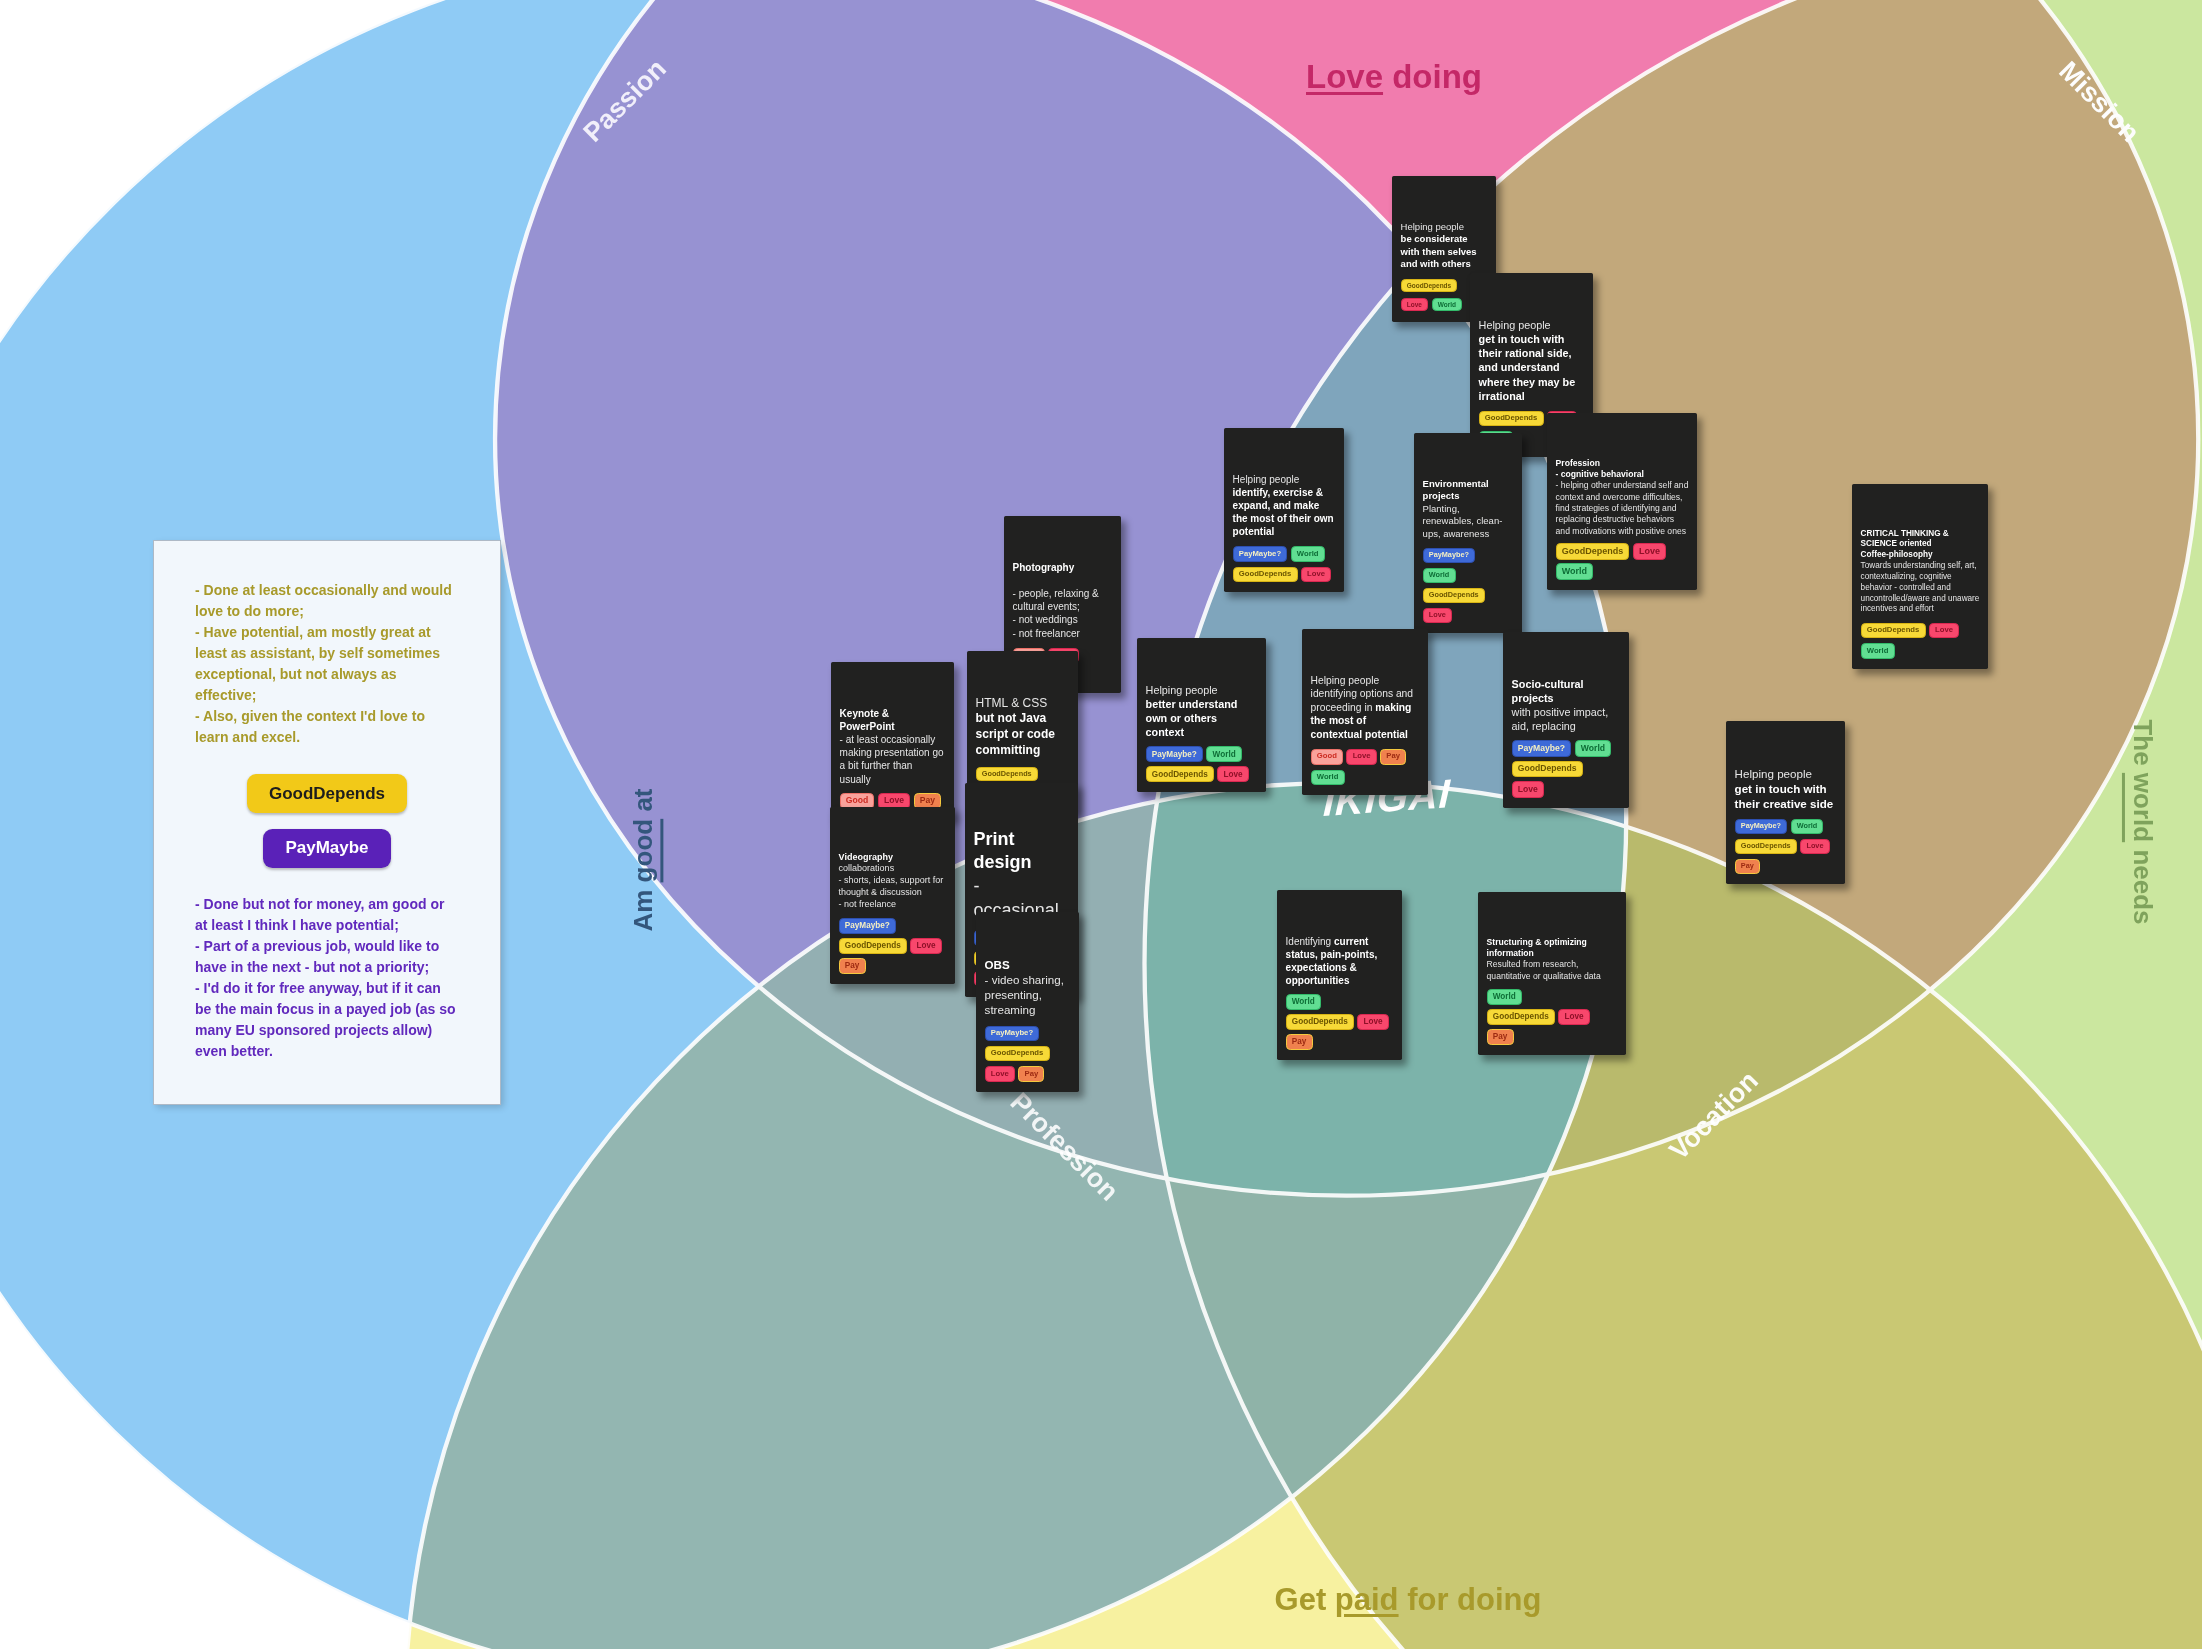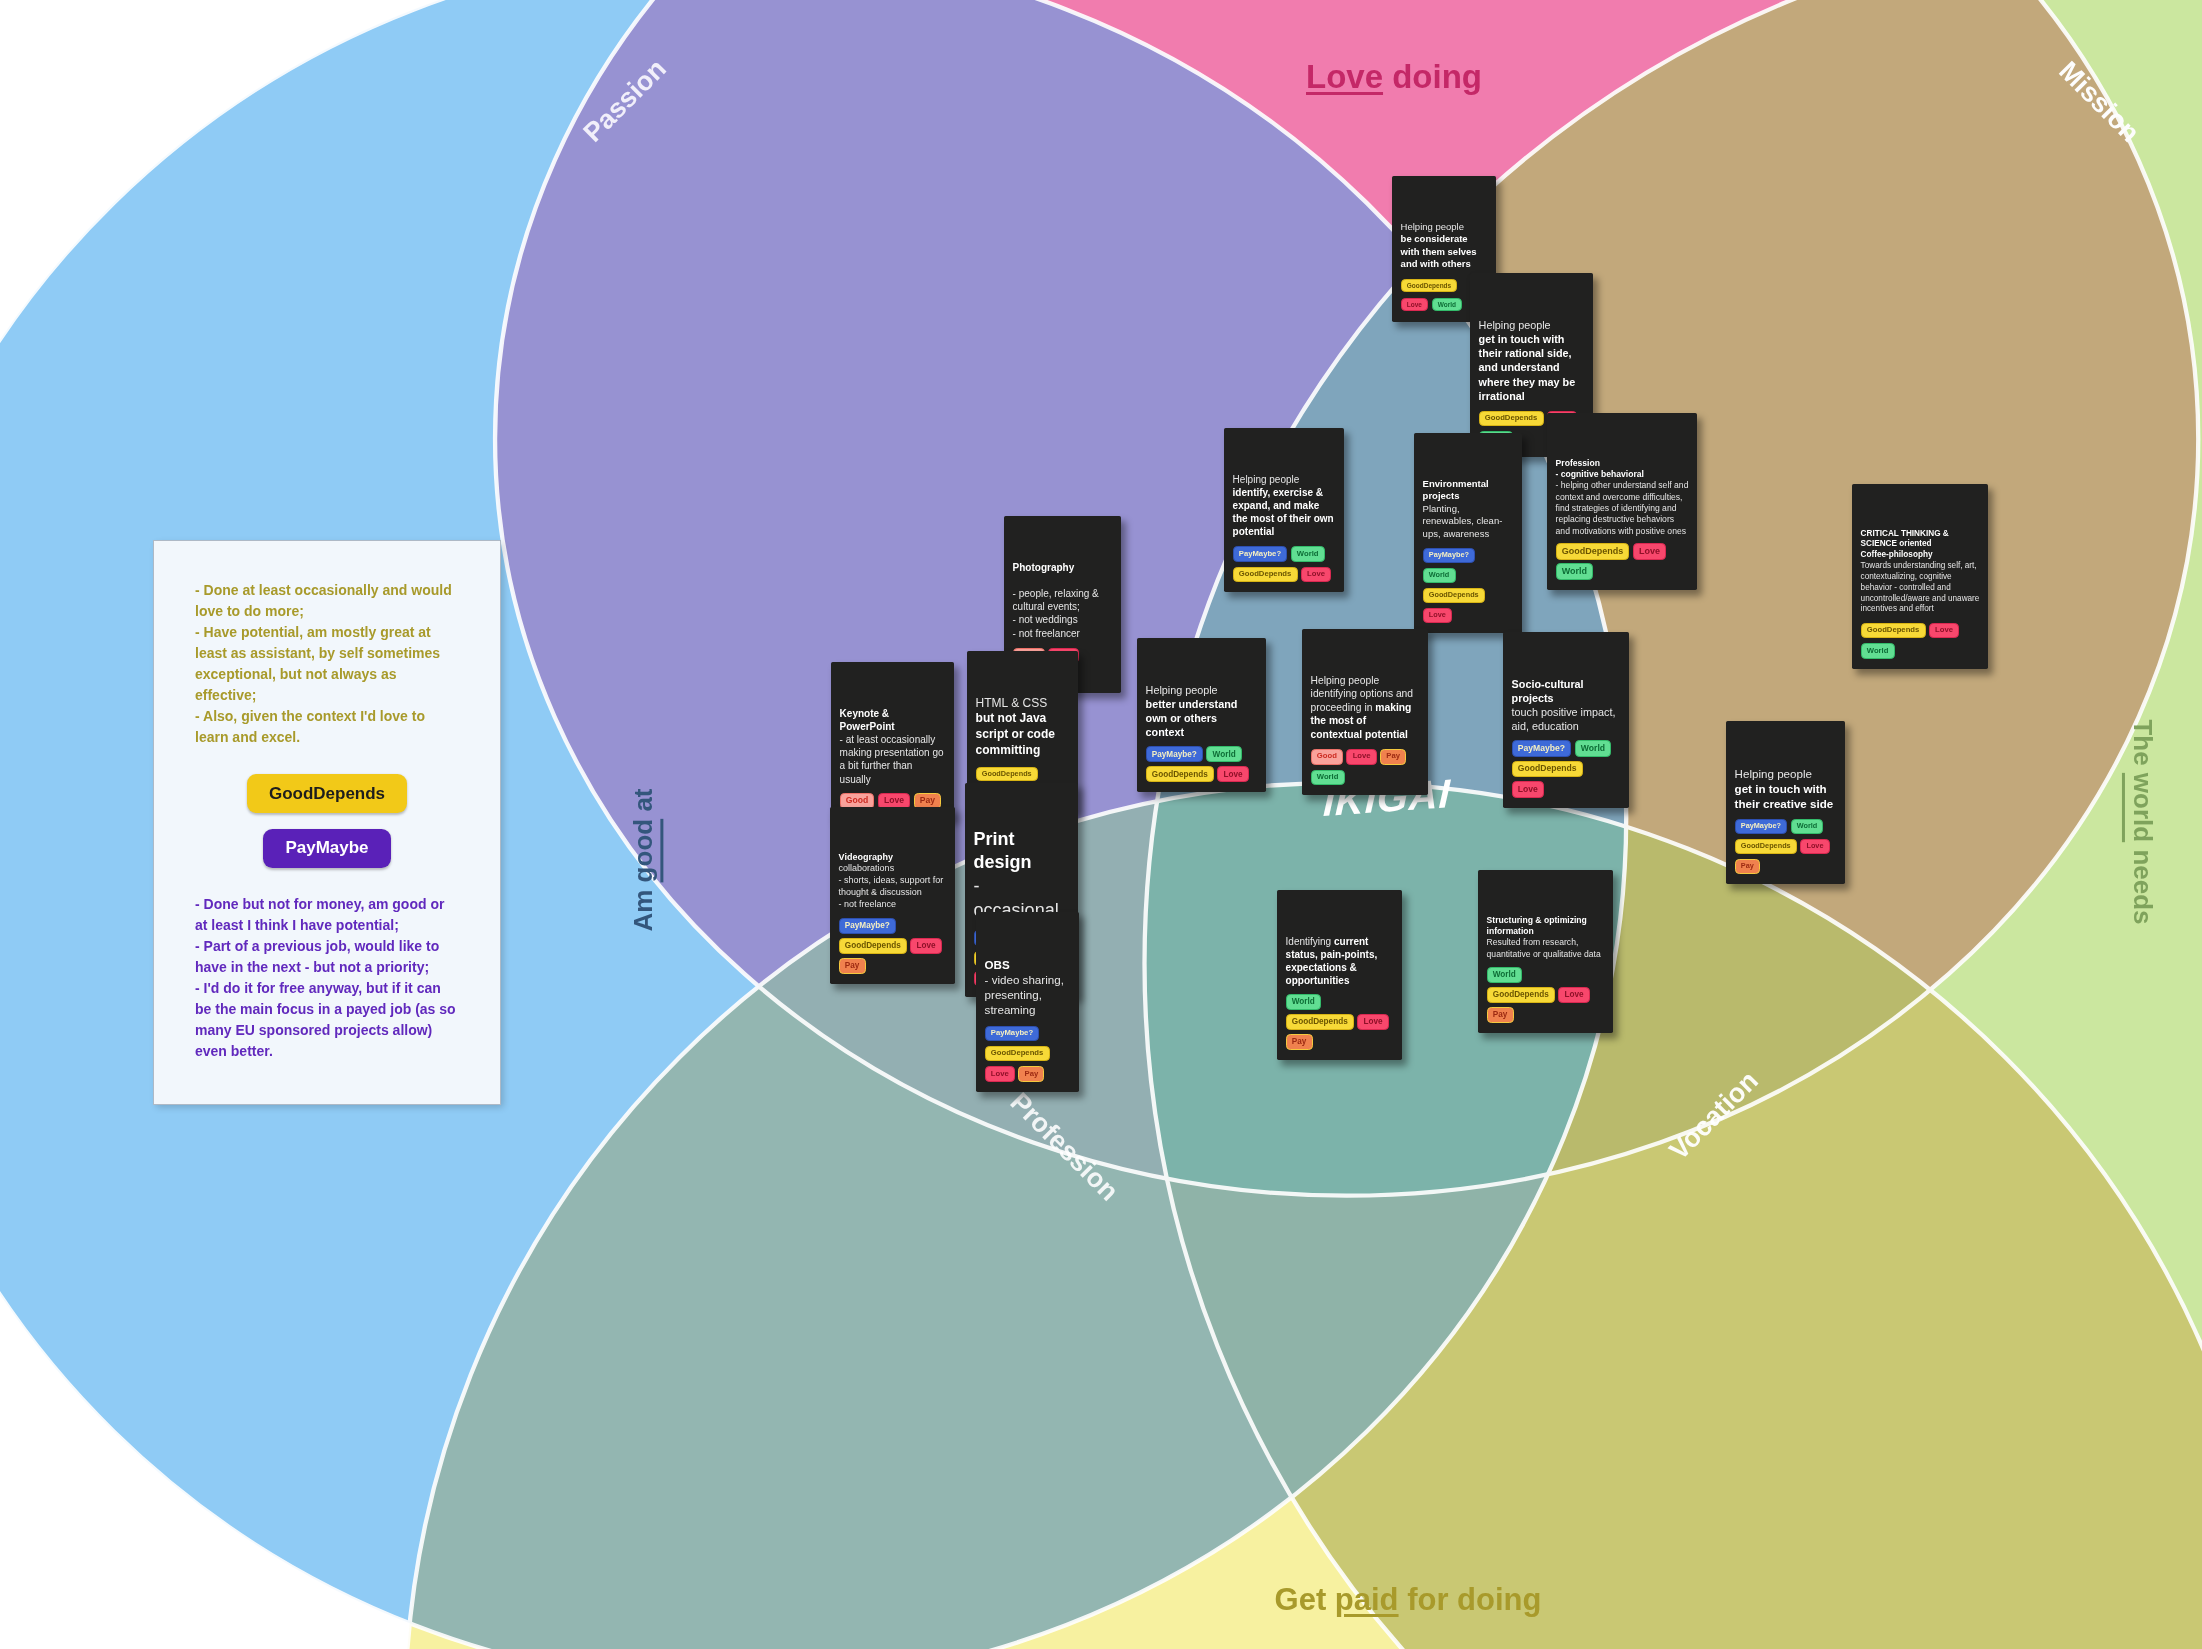--- a/index.html
+++ b/index.html
@@ -240,34 +240,34 @@
         </div>
     </div>
       <div class="card" style="left: 1302px; top: 629px; width: 126px;">
       <div class="card-text" style="font-size: 10.3px;"><span>Helping people identifying options and proceeding in </span><span class="b">making the most of contextual potential</span></div>
       <div class="card-tags">
           <div class="tag-row"><span class="tag tag-Good" style="font-size: 7.7px;">Good</span><span class="tag tag-Love" style="font-size: 7.7px;">Love</span><span class="tag tag-Pay" style="font-size: 7.7px;">Pay</span><span class="tag tag-World" style="font-size: 7.7px;">World</span></div>
         </div>
     </div>
       <div class="card" style="left: 1503px; top: 632px; width: 126px;">
       <div class="card-text" style="font-size: 10.8px;"><span class="b">Socio-cultural projects
-</span><span>touch positive impact, aid, education</span></div>
+</span><span>with positive impact, aid, replacing</span></div>
       <div class="card-tags">
           <div class="tag-row"><span class="tag tag-PayMaybe" style="font-size: 8.6px;">PayMaybe?</span><span class="tag tag-World" style="font-size: 8.6px;">World</span></div>
           <div class="tag-row"><span class="tag tag-GoodDepends" style="font-size: 8.6px;">GoodDepends</span><span class="tag tag-Love" style="font-size: 8.6px;">Love</span></div>
         </div>
     </div>
       <div class="card" style="left: 1277px; top: 890px; width: 125px;">
       <div class="card-text" style="font-size: 10px;"><span>Identifying </span><span class="b">current status, pain-points, expectations &amp; opportunities</span></div>
       <div class="card-tags">
           <div class="tag-row"><span class="tag tag-World" style="font-size: 8.2px;">World</span></div>
           <div class="tag-row"><span class="tag tag-GoodDepends" style="font-size: 8.2px;">GoodDepends</span><span class="tag tag-Love" style="font-size: 8.2px;">Love</span><span class="tag tag-Pay" style="font-size: 8.2px;">Pay</span></div>
         </div>
     </div>
-      <div class="card" style="left: 1478px; top: 870px; width: 135px;">
+      <div class="card" style="left: 1478px; top: 892px; width: 148px;">
       <div class="card-text" style="font-size: 8.6px;"><span class="b">Structuring &amp; optimizing information
 </span><span>Resulted from research, quantitative or qualitative data</span></div>
       <div class="card-tags">
           <div class="tag-row"><span class="tag tag-World" style="font-size: 8.2px;">World</span></div>
           <div class="tag-row"><span class="tag tag-GoodDepends" style="font-size: 8.2px;">GoodDepends</span><span class="tag tag-Love" style="font-size: 8.2px;">Love</span><span class="tag tag-Pay" style="font-size: 8.2px;">Pay</span></div>
         </div>
     </div>
       <div class="card" style="left: 1726px; top: 721px; width: 119px;">
       <div class="card-text" style="font-size: 11.6px;"><span>Helping people
 </span><span class="b">get in touch with their creative side</span></div>

